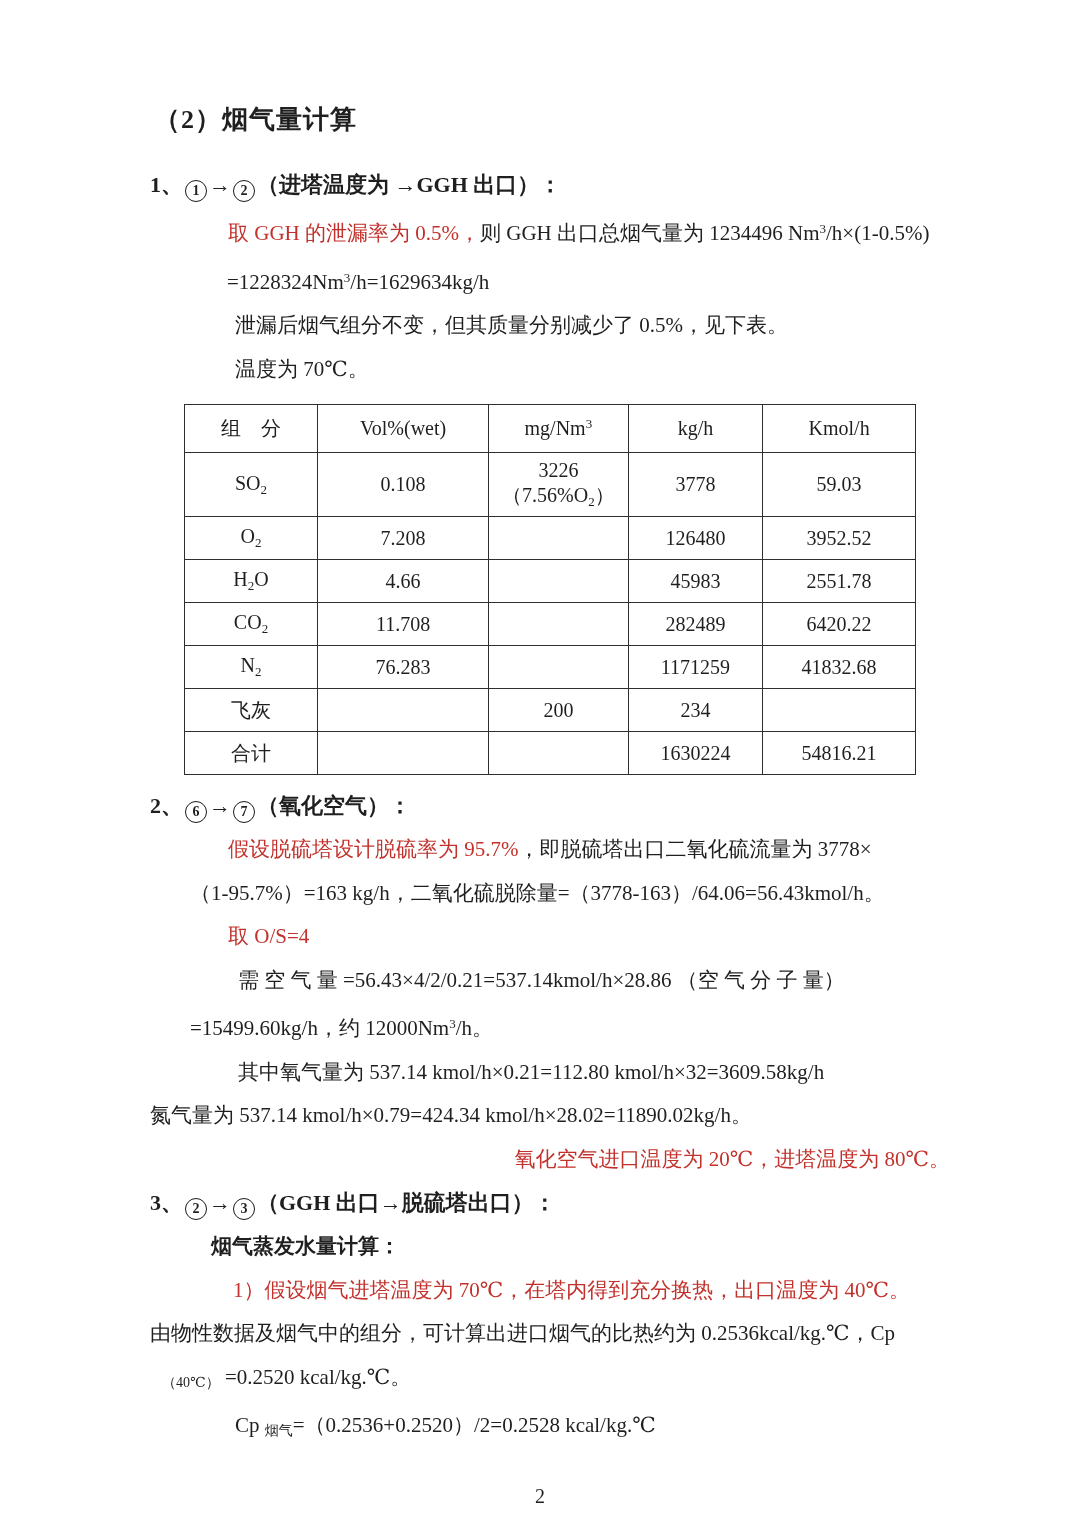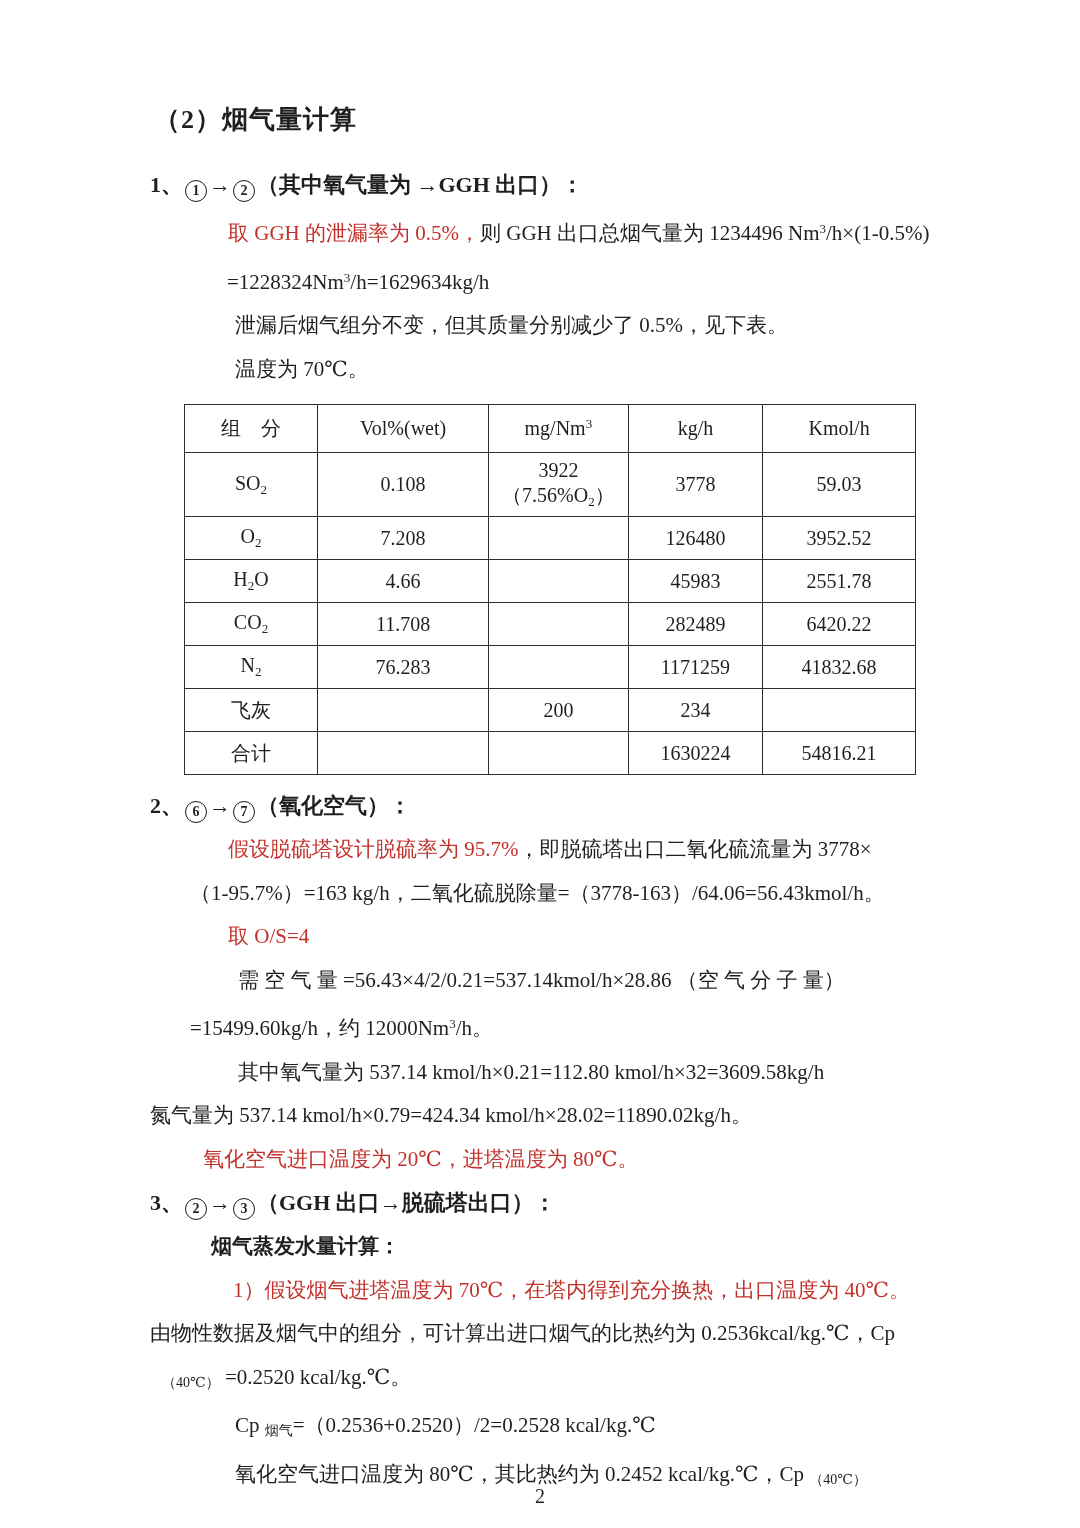--- a/index.html
+++ b/index.html
@@ -54,21 +54,21 @@
     text-align:center; font-size:20px;
   }
 </style>
 </head>
 <body>
 
 <div class="page">
   <div class="content">
     <h1 class="doc-title">（2）烟气量计算</h1>
     <div id="flow">
-        <p class="sec"><span>1、</span><span class="circ">1</span><span class="arrow">→</span><span class="circ">2</span><span>（其中氧气量为 →GGH 出口）：</span></p>
+        <p class="sec"><span>1、</span><span class="circ">1</span><span class="arrow">→</span><span class="circ">2</span><span>（进塔温度为 →GGH 出口）：</span></p>
         <p class="line" style="margin-left: 78px;"><span class="red">取 GGH 的泄漏率为 0.5%，</span><span>则 GGH 出口总烟气量为 1234496 Nm</span><span class="sup">3</span><span>/h×(1-0.5%)</span></p>
         <p class="line" style="margin-left: 77px;"><span>=1228324Nm</span><span class="sup">3</span><span>/h=1629634kg/h</span></p>
         <p class="line" style="margin-left: 85px;"><span>泄漏后烟气组分不变，但其质量分别减少了 0.5%，见下表。</span></p>
         <p class="line" style="margin-left: 85px;"><span>温度为 70℃。</span></p>
         <table class="gas">
           <colgroup>
             <col style="width: 18.2%;">
             <col style="width: 23.4%;">
             <col style="width: 19.1%;">
             <col style="width: 18.4%;">
@@ -80,21 +80,21 @@
               <th><span>Vol%(wet)</span></th>
               <th><span>mg/Nm</span><span class="sup">3</span></th>
               <th><span>kg/h</span></th>
               <th><span>Kmol/h</span></th>
             </tr>
           </thead>
           <tbody>
             <tr class="tall">
               <td><span>SO</span><span class="sub">2</span></td>
               <td><span>0.108</span></td>
-              <td><span>3922</span><br><span>（7.56%O</span><span class="sub">2</span><span>）</span></td>
+              <td><span>3226</span><br><span>（7.56%O</span><span class="sub">2</span><span>）</span></td>
               <td><span>3778</span></td>
               <td><span>59.03</span></td>
             </tr>
             <tr>
               <td><span>O</span><span class="sub">2</span></td>
               <td><span>7.208</span></td>
               <td></td>
               <td><span>126480</span></td>
               <td><span>3952.52</span></td>
             </tr>
@@ -136,24 +136,23 @@
           </tbody>
         </table>
         <p class="sec"><span>2、</span><span class="circ">6</span><span class="arrow">→</span><span class="circ">7</span><span>（氧化空气）：</span></p>
         <p class="line" style="margin-left: 78px;"><span class="red">假设脱硫塔设计脱硫率为 95.7%</span><span>，即脱硫塔出口二氧化硫流量为 3778×</span></p>
         <p class="line" style="margin-left: 40px;"><span>（1-95.7%）=163 kg/h，二氧化硫脱除量=（3778-163）/64.06=56.43kmol/h。</span></p>
         <p class="line" style="margin-left: 78px;"><span class="red">取 O/S=4</span></p>
         <p class="line" style="margin-left: 88px;"><span>需 空 气 量 =56.43×4/2/0.21=537.14kmol/h×28.86 （空 气 分 子 量）</span></p>
         <p class="line" style="margin-left: 40px;"><span>=15499.60kg/h，约 12000Nm</span><span class="sup">3</span><span>/h。</span></p>
         <p class="line" style="margin-left: 88px;"><span>其中氧气量为 537.14 kmol/h×0.21=112.80 kmol/h×32=3609.58kg/h</span></p>
         <p class="line" style=""><span>氮气量为 537.14 kmol/h×0.79=424.34 kmol/h×28.02=11890.02kg/h。</span></p>
-        <p class="line" style="margin-left: 53px;"><span class="red">氧化空气进口温度为 20℃，进塔温度为 80℃。</span></p>
+        <p class="line" style="margin-left: 41px; text-align: right;"><span class="red">氧化空气进口温度为 20℃，进塔温度为 80℃。</span></p>
         <p class="sec"><span>3、</span><span class="circ">2</span><span class="arrow">→</span><span class="circ">3</span><span>（GGH 出口→脱硫塔出口）：</span></p>
         <p class="line" style="margin-left: 61px; font-weight: bold;"><span>烟气蒸发水量计算：</span></p>
         <p class="line" style="margin-left: 83px;"><span class="red">1）假设烟气进塔温度为 70℃，在塔内得到充分换热，出口温度为 40℃。</span></p>
         <p class="line"><span>由物性数据及烟气中的组分，可计算出进口烟气的比热约为 0.2536kcal/kg.℃，Cp</span></p>
         <p class="line" style="margin-left: 12px;"><span class="small">（40℃）</span><span> =0.2520 kcal/kg.℃。</span></p>
         <p class="line" style="margin-left: 85px;"><span>Cp </span><span class="small">烟气</span><span>=（0.2536+0.2520）/2=0.2528 kcal/kg.℃</span></p>
-        <p class="line" style="margin-left: 85px;"><span>氧化空气进口温度为 80℃，其比热约为 0.2452 kcal/kg.℃，Cp </span><span class="small">（40℃）</span></p>
       </div>
   </div>
   <div class="page-number">2</div>
 </div>
 
 </body></html>

